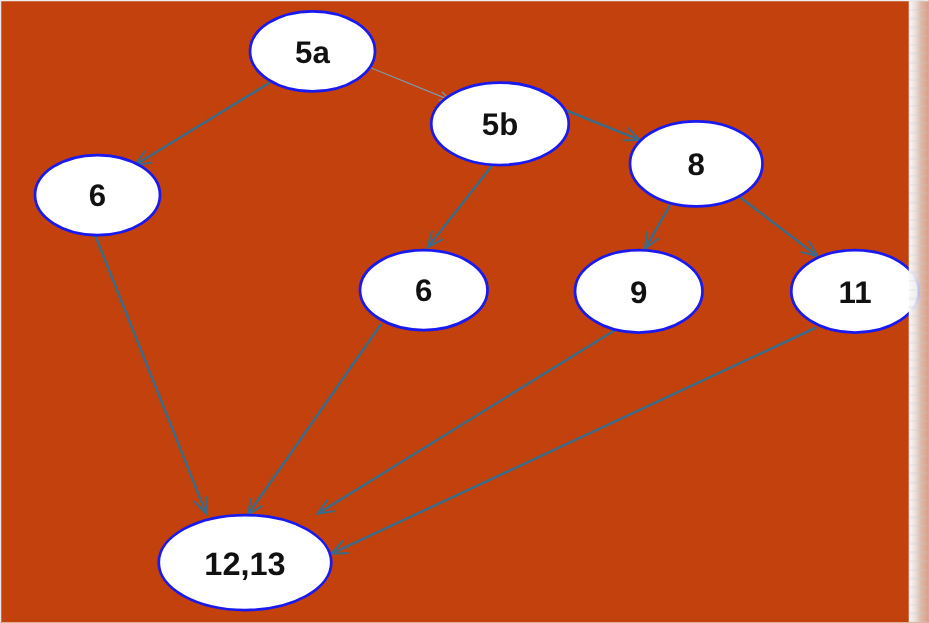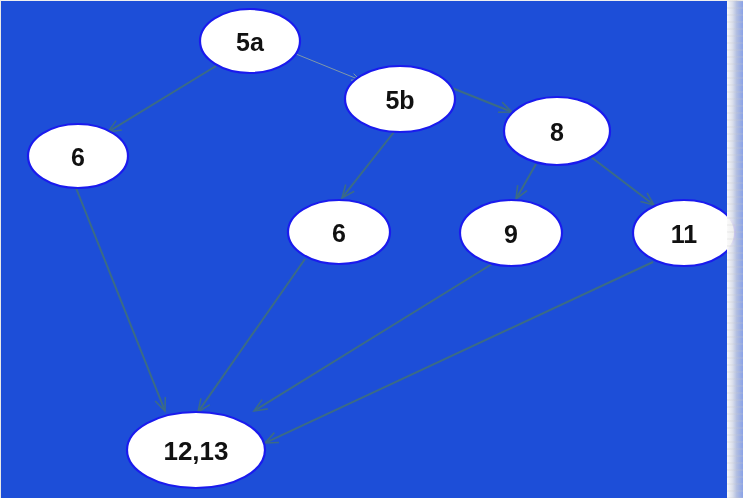--- a/index.html
+++ b/index.html
@@ -8,21 +8,21 @@
     padding: 0;
     background: #ffffff;
   }
   body {
     font-family: "Liberation Sans", sans-serif;
   }
   #canvas-root {
     position: relative;
     width: 743px;
     height: 498px;
-    background: #1d4ed8;
+    background: #c2410c;
     overflow: hidden;
   }
   #graph-svg {
     position: absolute;
     left: 0;
     top: 0;
     width: 743px;
     height: 498px;
     display: block;
   }

